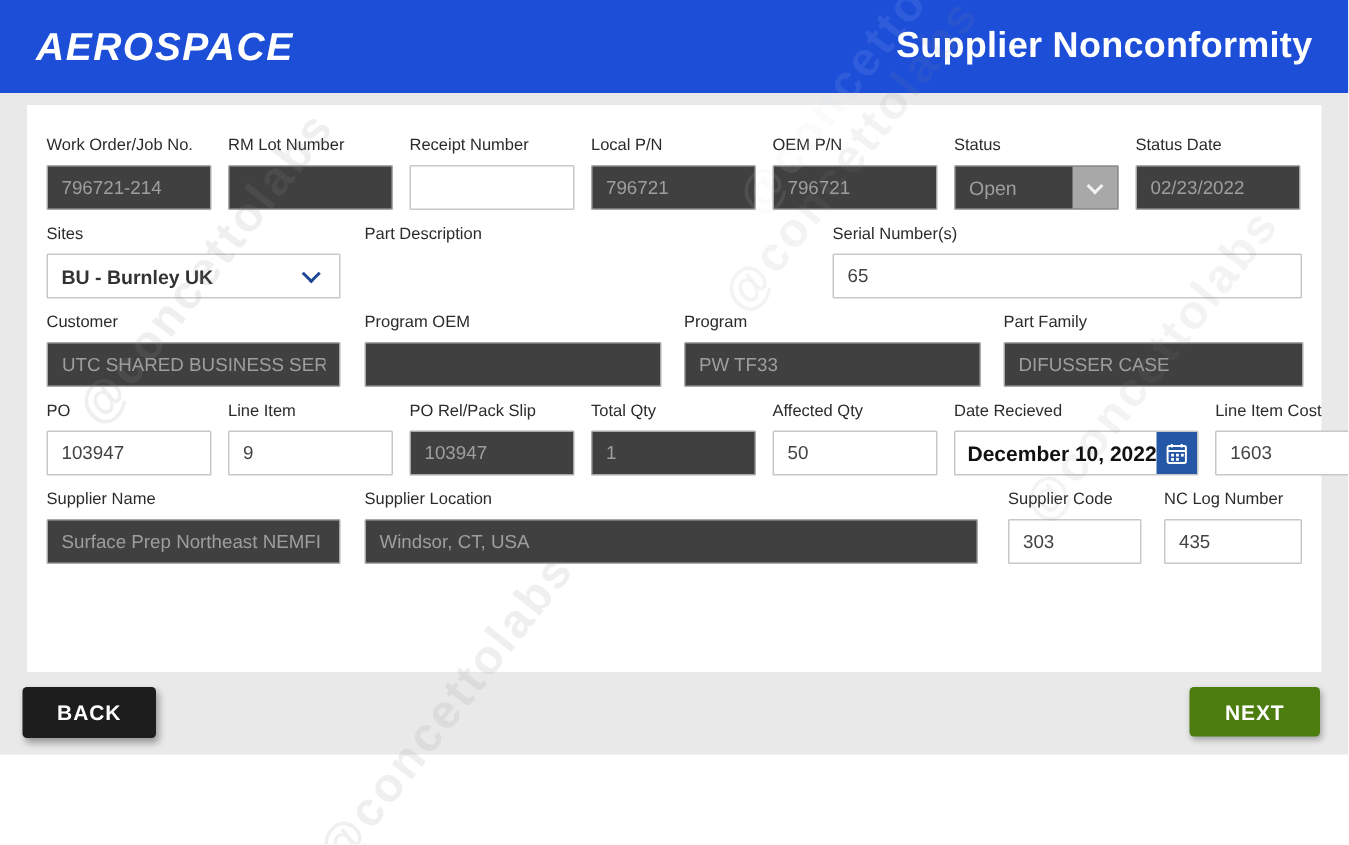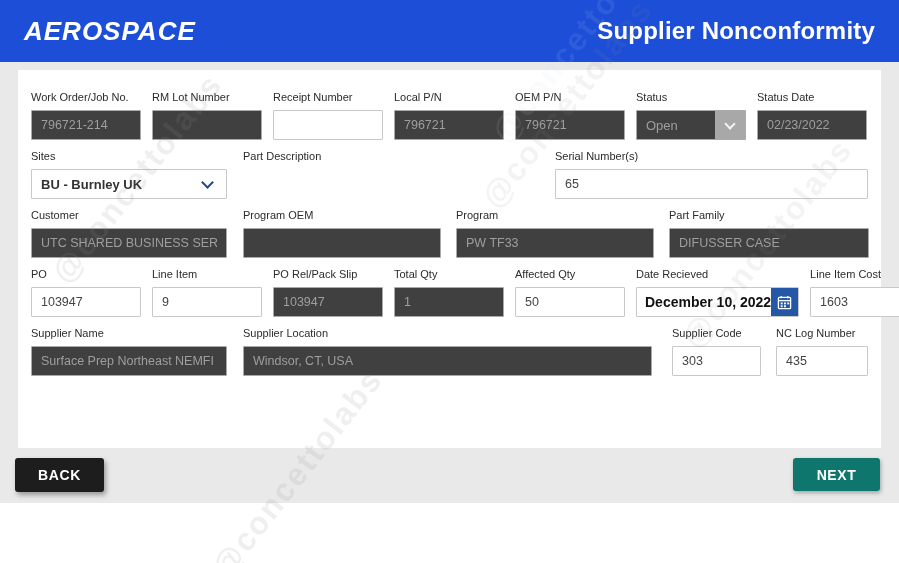--- a/index.html
+++ b/index.html
@@ -48,21 +48,21 @@
   .w196 { flex:0 0 196px; } .w296 { flex:0 0 296px; } .w313 { flex:0 0 313px; }
   .w198 { flex:0 0 198px; } .w200 { flex:0 0 200px; } .w409 { flex:0 0 409px; }
   .w89 { flex:0 0 89px; } .w92 { flex:0 0 92px; }
   .g16 { margin-right:16px; } .g15 { margin-right:15px; } .g20 { margin-right:20px; }
 
   
   .actions { display:flex; justify-content:space-between; margin:10px 1px 0 -3px; }
   .btn { font-family:"Liberation Sans", sans-serif; font-size:14px; font-weight:700;
          letter-spacing:0.6px; color:#fff; border:none; border-radius:3px; cursor:pointer; }
   .btn.back { width:89px; height:34px; background:#1d1d1d; box-shadow:2px 3px 5px rgba(0,0,0,0.35); }
-  .btn.next { width:87px; height:33px; background:#0f766e; box-shadow:1px 2px 4px rgba(0,0,0,0.3); }
+  .btn.next { width:87px; height:33px; background:#4d7c0f; box-shadow:1px 2px 4px rgba(0,0,0,0.3); }
 
   
   .wm { position:absolute; font-size:32px; font-weight:700; letter-spacing:2px;
         color:rgba(140,140,140,0.14); transform:rotate(-52deg); white-space:nowrap;
         pointer-events:none; z-index:3; }
   .wm1 { left:170px; top:455px; }
   .wm2 { left:10px;  top:160px; }
   .wm3 { left:640px; top:225px; color:rgba(140,140,140,0.10); }
   .wm4 { left:450px; top:20px;  color:rgba(210,220,240,0.10); }
   .wm5 { left:440px; top:85px;  color:rgba(140,140,140,0.10); }

